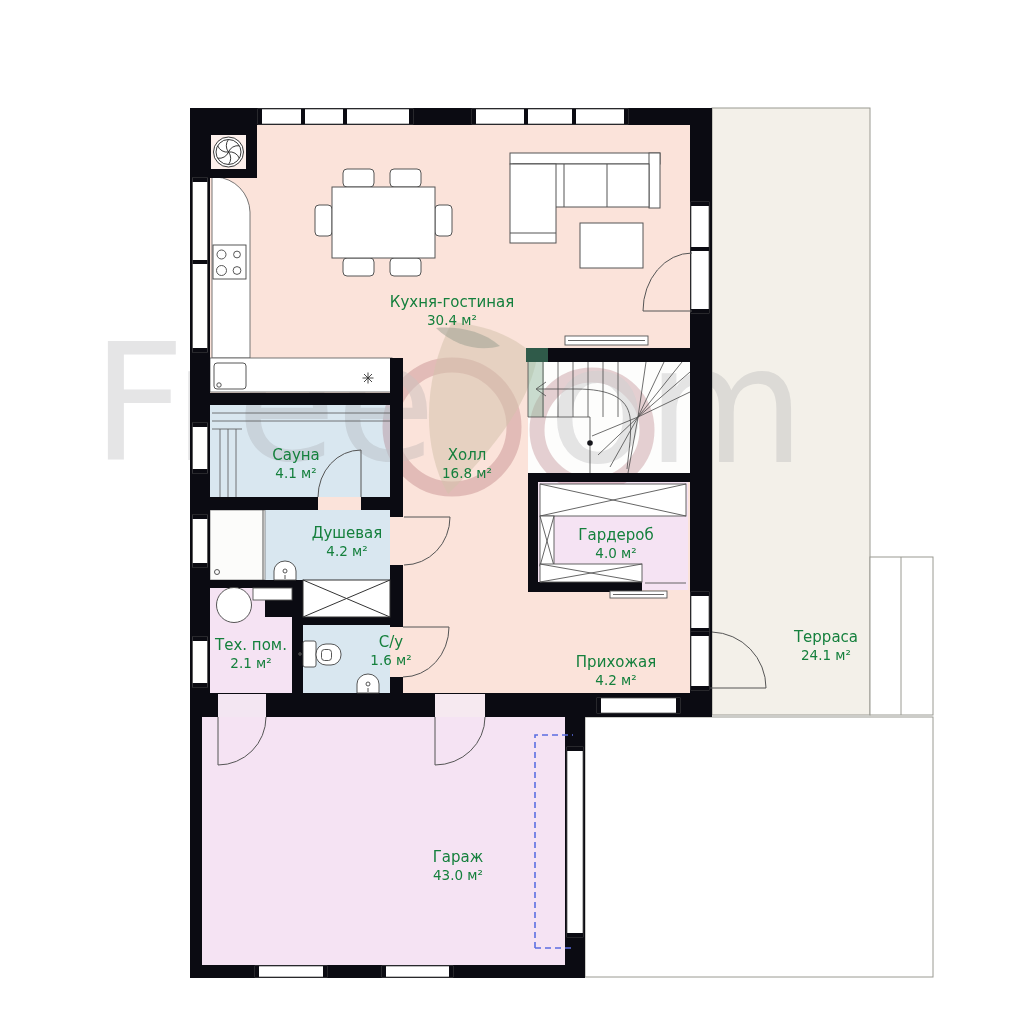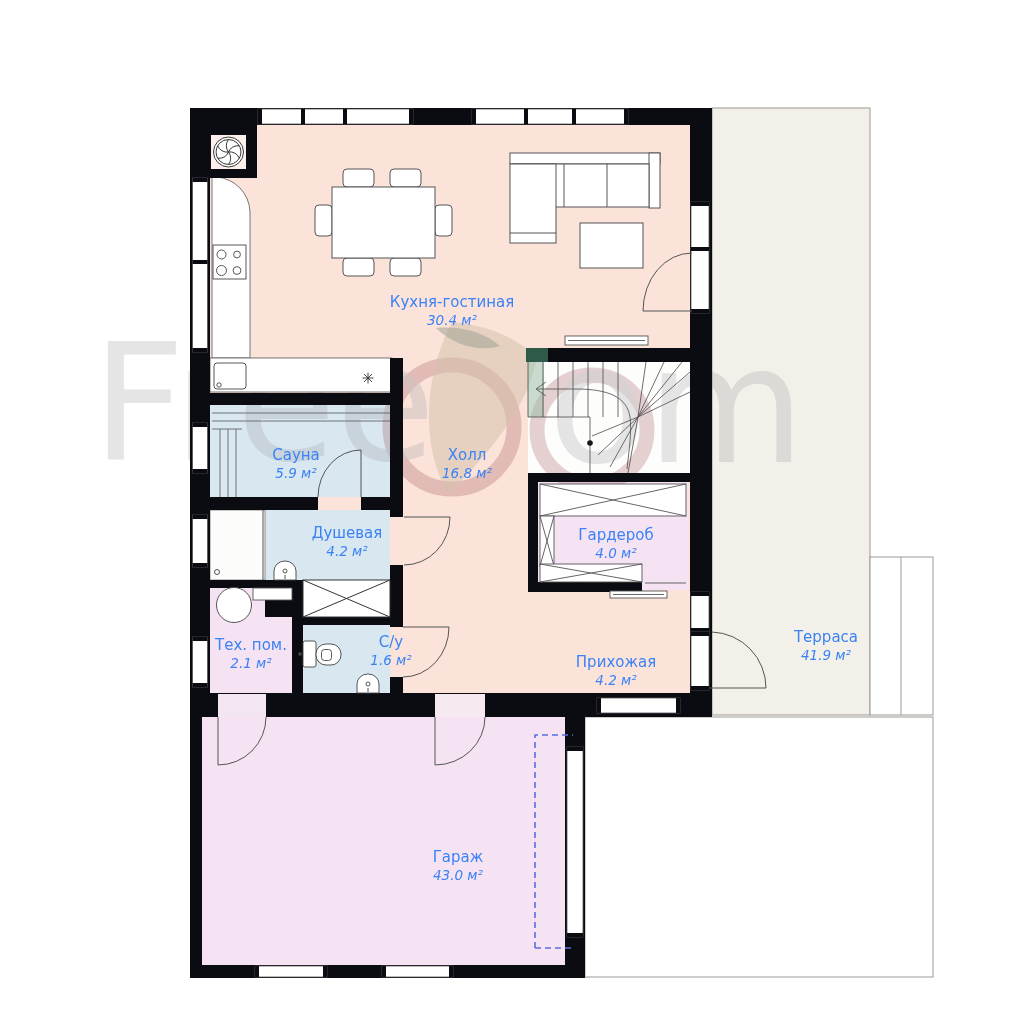--- a/index.html
+++ b/index.html
@@ -1,22 +1,22 @@
 <!DOCTYPE html>
 <html><head>
 <meta charset="utf-8">
 <style>
   html,body{margin:0;padding:0;background:#ffffff;}
   #canvas{position:relative;width:1024px;height:1024px;background:#ffffff;overflow:hidden;
           font-family:"DejaVu Sans",sans-serif;}
   #plan-svg{position:absolute;left:0;top:0;}
-  .lbl{position:absolute;transform:translateX(-50%);text-align:center;color:#3b82f6;
+  .lbl{position:absolute;transform:translateX(-50%);text-align:center;color:#15803d;
        line-height:1.25;white-space:nowrap;}
   .lbl .nm{font-size:15px;}
-  .lbl .ar{font-size:13.5px;font-style:italic;}
+  .lbl .ar{font-size:13.5px;}
 </style>
 </head>
 <body>
 
 <div id="canvas">
 
 <svg id="plan-svg" width="1024" height="1024" viewBox="0 0 1024 1024">
 
   <g>
     <rect x="712" y="108" width="158" height="607" fill="#f3f0e9" stroke="#9a9a92" stroke-width="1"></rect>
@@ -288,21 +288,21 @@
 
   <path d="M535,948 L535,735 L573,735 M535,948 L573,948" fill="none" stroke="#5b6ee1" stroke-width="1.6" stroke-dasharray="6 4"></path>
 </svg>
 
 <div class="lbl" style="left:452px;top:293px">
   <div class="nm">Кухня-гостиная</div>
   <div class="ar">30.4 м²</div>
 </div>
 <div class="lbl" style="left:296px;top:446px">
   <div class="nm">Сауна</div>
-  <div class="ar">5.9 м²</div>
+  <div class="ar">4.1 м²</div>
 </div>
 <div class="lbl" style="left:347px;top:524px">
   <div class="nm">Душевая</div>
   <div class="ar">4.2 м²</div>
 </div>
 <div class="lbl" style="left:467px;top:446px">
   <div class="nm">Холл</div>
   <div class="ar">16.8 м²</div>
 </div>
 <div class="lbl" style="left:616px;top:526px">
@@ -320,16 +320,16 @@
 <div class="lbl" style="left:616px;top:653px">
   <div class="nm">Прихожая</div>
   <div class="ar">4.2 м²</div>
 </div>
 <div class="lbl" style="left:458px;top:848px">
   <div class="nm">Гараж</div>
   <div class="ar">43.0 м²</div>
 </div>
 <div class="lbl" style="left:826px;top:628px">
   <div class="nm">Терраса</div>
-  <div class="ar">41.9 м²</div>
+  <div class="ar">24.1 м²</div>
 </div>
 
 </div>
 
 </body></html>

